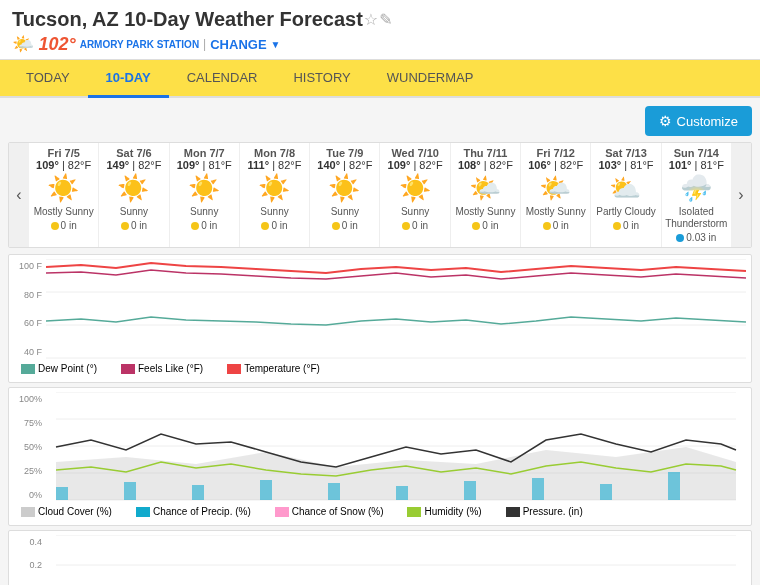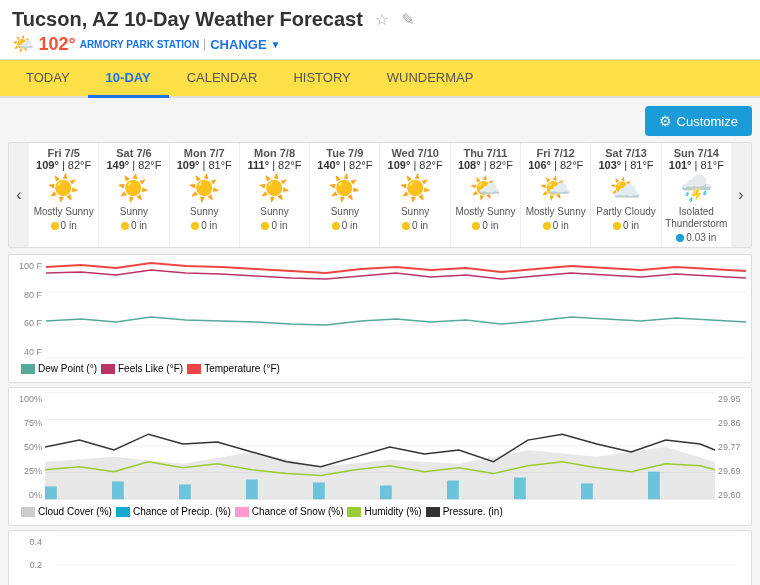--- a/index.html
+++ b/index.html
@@ -1,19 +1,19 @@
 <!DOCTYPE html>
 <html><head>
   <meta charset="utf-8">
   <style>
     * { box-sizing: border-box; margin: 0; padding: 0; }
     body { font-family: Arial, sans-serif; font-size: 12px; background: #f5f5f5; width: 760px; }
 
     .header { background: #fff; padding: 8px 12px 4px; border-bottom: 1px solid #ddd; }
-    .title-row { display: flex; align-items: center; gap: 12px; }
+    .title-row { display: flex; align-items: center; gap: 1px; }
     .page-title { font-size: 20px; font-weight: bold; color: #333; }
     .star-icon, .edit-icon { color: #aaa; font-size: 16px; cursor: pointer; }
 
     .location-row { display: flex; align-items: center; gap: 4px; margin-top: 2px; }
     .sun-icon { font-size: 18px; }
     .station-name { color: #1a73e8; font-size: 10px; font-weight: bold; }
     .divider-pipe { color: #aaa; }
     .change-link { color: #1a73e8; font-size: 13px; font-weight: bold; text-decoration: none; cursor: pointer; }
     .chevron-down { font-size: 10px; color: #1a73e8; }
 
@@ -38,21 +38,21 @@
     .day-temps .high { font-weight: bold; }
     .weather-icon { font-size: 26px; margin: 2px auto; }
     .weather-desc { font-size: 10px; color: #555; line-height: 1.2; }
     .precip-row { display: flex; align-items: center; justify-content: center; font-size: 10px; color: #555; gap: 2px; margin-top: 2px; }
     .precip-dot { width: 8px; height: 8px; border-radius: 50%; display: inline-block; }
     .precip-dot.yellow { background: #f5c518; }
     .precip-dot.blue { background: #1a9cd8; }
 
     .chart-area { background: #fff; border: 1px solid #ddd; border-radius: 2px; margin-top: 4px; padding: 4px; }
 
-    .legend { display: flex; align-items: center; gap: 4px; padding: 4px 8px; font-size: 10px; flex-wrap: wrap; }
+    .legend { display: flex; align-items: center; gap: 24px; padding: 4px 8px; font-size: 10px; flex-wrap: wrap; }
     .legend-item { display: flex; align-items: center; gap: 3px; }
     .legend-color { width: 14px; height: 10px; display: inline-block; }
     .legend-color.green { background: #5a9; }
     .legend-color.purple { background: #a55; }
     .legend-color.red { background: #e44; }
 
     .legend-color.gray { background: #ccc; }
     .legend-color.cyan { background: #1ac; }
     .legend-color.pink { background: #f9c; }
     .legend-color.lime { background: #9c3; }
@@ -68,21 +68,21 @@
 <body>
 
 <div class="header">
   <div class="title-row">
     <span class="page-title">Tucson, AZ 10-Day Weather Forecast</span>
     <span class="star-icon">☆</span>
     <span class="edit-icon">✎</span>
   </div>
   <div class="location-row">
     <span class="sun-icon">🌤️</span>
-    <span style="font-size:18px;font-weight:bold;color:#e53;">102°</span>
+    <span style="font-size:18px;font-weight:bold;color:#e53;font-style:italic;">102°</span>
     <span class="station-name">ARMORY PARK STATION</span>
     <span class="divider-pipe">|</span>
     <span class="change-link">CHANGE</span>
     <span class="chevron-down">▼</span>
   </div>
 </div>
 
 <div class="nav-tabs">
   <div class="nav-tab">TODAY</div>
   <div class="nav-tab active">10-DAY</div>
@@ -288,27 +288,20 @@
           <rect x="136" y="93" width="12" height="15" fill="rgba(26,172,208,0.6)"></rect>
           <rect x="204" y="88" width="12" height="20" fill="rgba(26,172,208,0.6)"></rect>
           <rect x="272" y="91" width="12" height="17" fill="rgba(26,172,208,0.6)"></rect>
           <rect x="340" y="94" width="12" height="14" fill="rgba(26,172,208,0.6)"></rect>
           <rect x="408" y="89" width="12" height="19" fill="rgba(26,172,208,0.6)"></rect>
           <rect x="476" y="86" width="12" height="22" fill="rgba(26,172,208,0.6)"></rect>
           <rect x="544" y="92" width="12" height="16" fill="rgba(26,172,208,0.6)"></rect>
           <rect x="612" y="80" width="12" height="28" fill="rgba(26,172,208,0.6)"></rect>
         </svg>
       </div>
-      <div class="y-axis-right">
-        <span>29.95</span>
-        <span>29.86</span>
-        <span>29.77</span>
-        <span>29.69</span>
-        <span>29.60</span>
-      </div>
     </div>
     <div class="legend">
       <div class="legend-item">
           <span class="legend-color gray"></span>
           <span>Cloud Cover (%)</span>
         </div>
       <div class="legend-item">
           <span class="legend-color cyan" style="background:#1ac;"></span>
           <span>Chance of Precip. (%)</span>
         </div>

